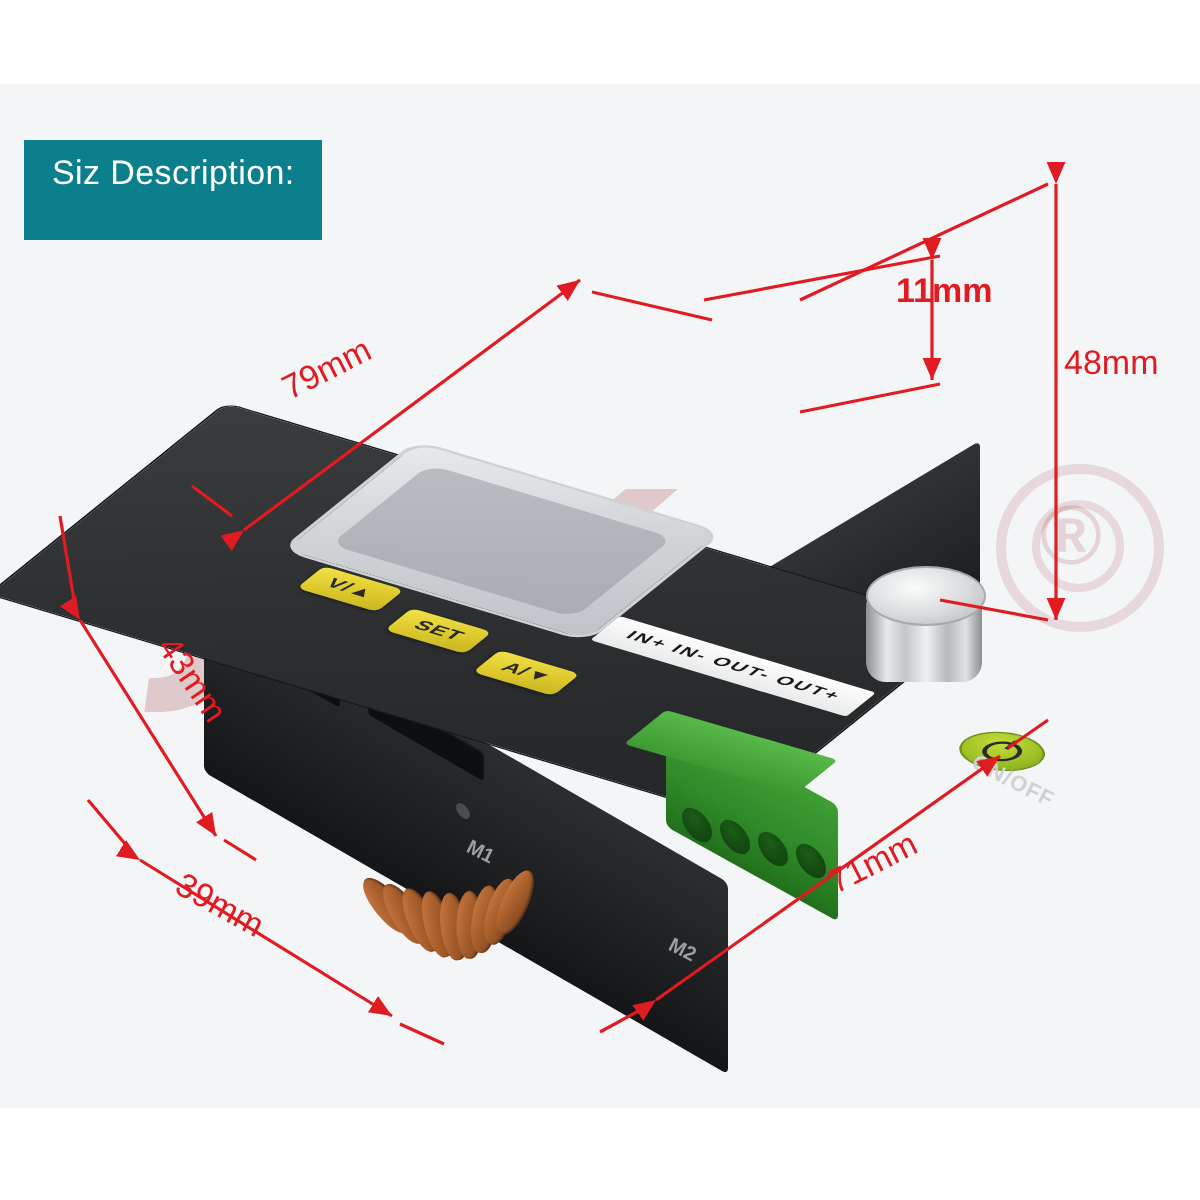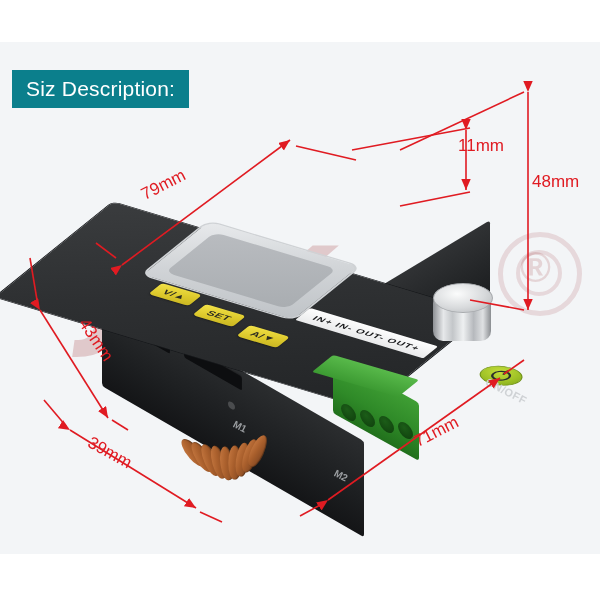--- a/index.html
+++ b/index.html
@@ -9,22 +9,22 @@
     font-family:"Liberation Sans", sans-serif;
     overflow:hidden;
   }
   #stage{position:relative;width:600px;height:600px;overflow:hidden;background:#ffffff;}
   #panel{position:absolute;left:0;top:42px;width:600px;height:512px;background:#f3f5f7;}
 
   
   #badge{
     position:absolute;left:12px;top:70px;
     background:#0b7f8c;color:#ffffff;
-    font-size:21px;letter-spacing:.2px;
-    padding:8px 14px 9px 14px;
+    font-size:17px;letter-spacing:.2px;
+    padding:8px 14px 25px 14px;
     white-space:nowrap;
     line-height:1;
   }
 
   
   .wm{position:absolute;pointer-events:none;}
   #wm-text{
     left:88px;top:222px;
     font-size:120px;font-weight:bold;
     color:rgba(150,26,28,0.20);
@@ -223,21 +223,21 @@
     box-shadow:inset -1px 0 1px rgba(0,0,0,.35);
   }
 
   
   #dims{position:absolute;left:0;top:0;width:600px;height:600px;pointer-events:none;}
   .dimlabel{
     position:absolute;color:#e01b22;font-size:17px;
     white-space:nowrap;font-family:"Liberation Sans", sans-serif;
   }
   #lbl79{left:140px;top:175px;transform:rotate(-27deg);}
-  #lbl11{left:458px;top:136px;}
+  #lbl11{left:448px;top:136px;font-weight:bold;}
   #lbl48{left:532px;top:172px;}
   #lbl43{left:72px;top:330px;transform:rotate(56deg);}
   #lbl39{left:86px;top:443px;transform:rotate(29deg);}
   #lbl71{left:413px;top:422px;transform:rotate(-27deg);}
 </style>
 </head>
 <body>
 
 <div id="stage">
 

